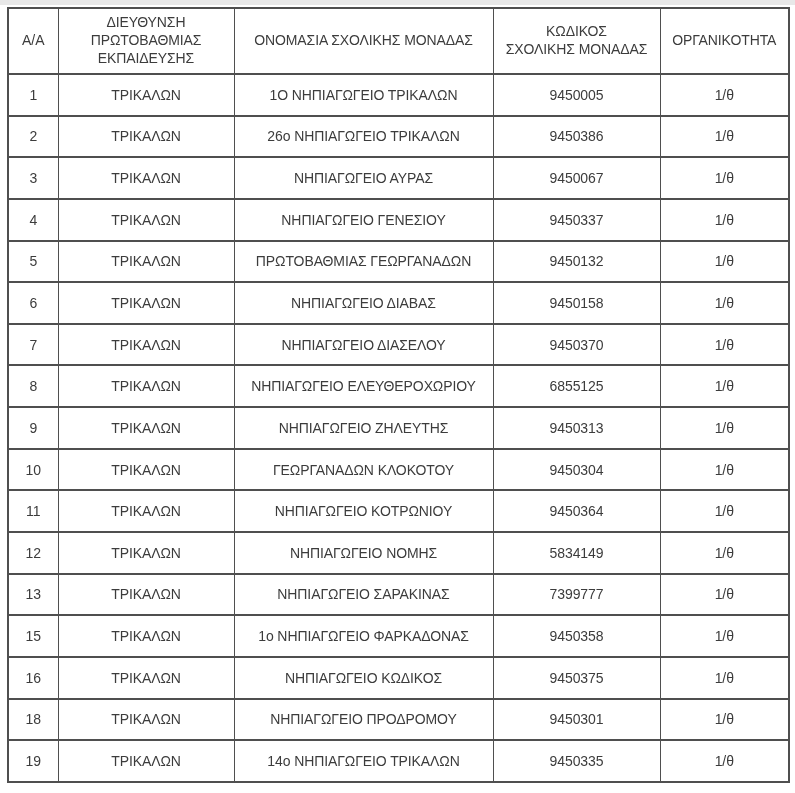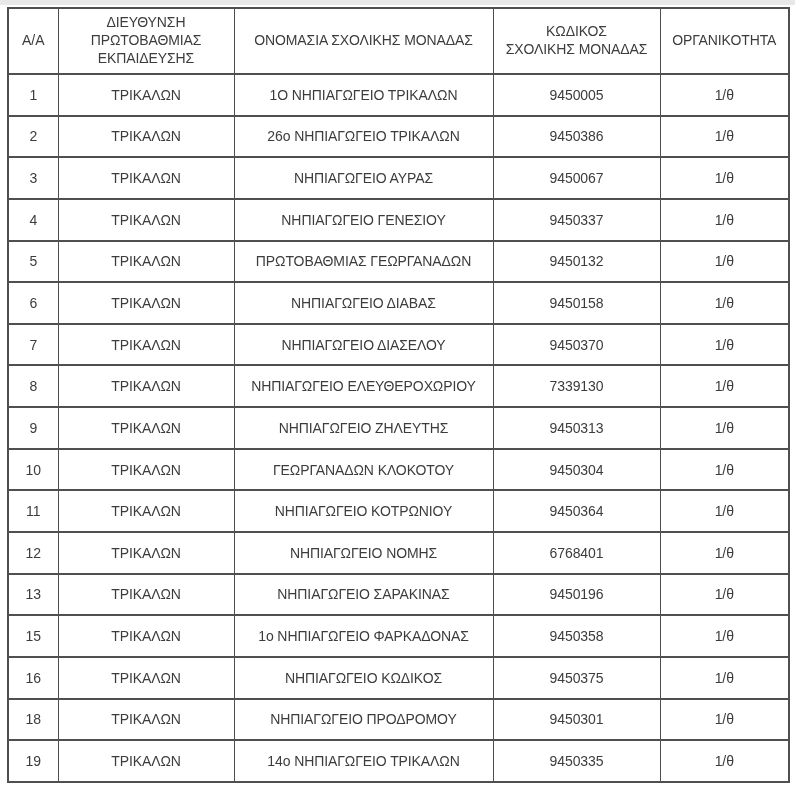--- a/index.html
+++ b/index.html
@@ -124,21 +124,21 @@
         <td>7</td>
         <td>ΤΡΙΚΑΛΩΝ</td>
         <td>ΝΗΠΙΑΓΩΓΕΙΟ ΔΙΑΣΕΛΟΥ</td>
         <td>9450370</td>
         <td>1/θ</td>
       </tr>
       <tr>
         <td>8</td>
         <td>ΤΡΙΚΑΛΩΝ</td>
         <td>ΝΗΠΙΑΓΩΓΕΙΟ ΕΛΕΥΘΕΡΟΧΩΡΙΟΥ</td>
-        <td>7339130</td>
+        <td>6855125</td>
         <td>1/θ</td>
       </tr>
       <tr>
         <td>9</td>
         <td>ΤΡΙΚΑΛΩΝ</td>
         <td>ΝΗΠΙΑΓΩΓΕΙΟ ΖΗΛΕΥΤΗΣ</td>
         <td>9450313</td>
         <td>1/θ</td>
       </tr>
       <tr>
@@ -152,28 +152,28 @@
         <td>11</td>
         <td>ΤΡΙΚΑΛΩΝ</td>
         <td>ΝΗΠΙΑΓΩΓΕΙΟ ΚΟΤΡΩΝΙΟΥ</td>
         <td>9450364</td>
         <td>1/θ</td>
       </tr>
       <tr>
         <td>12</td>
         <td>ΤΡΙΚΑΛΩΝ</td>
         <td>ΝΗΠΙΑΓΩΓΕΙΟ ΝΟΜΗΣ</td>
-        <td>6768401</td>
+        <td>5834149</td>
         <td>1/θ</td>
       </tr>
       <tr>
         <td>13</td>
         <td>ΤΡΙΚΑΛΩΝ</td>
         <td>ΝΗΠΙΑΓΩΓΕΙΟ ΣΑΡΑΚΙΝΑΣ</td>
-        <td>9450196</td>
+        <td>7399777</td>
         <td>1/θ</td>
       </tr>
       <tr>
         <td>15</td>
         <td>ΤΡΙΚΑΛΩΝ</td>
         <td>1ο ΝΗΠΙΑΓΩΓΕΙΟ ΦΑΡΚΑΔΟΝΑΣ</td>
         <td>9450358</td>
         <td>1/θ</td>
       </tr>
       <tr>

